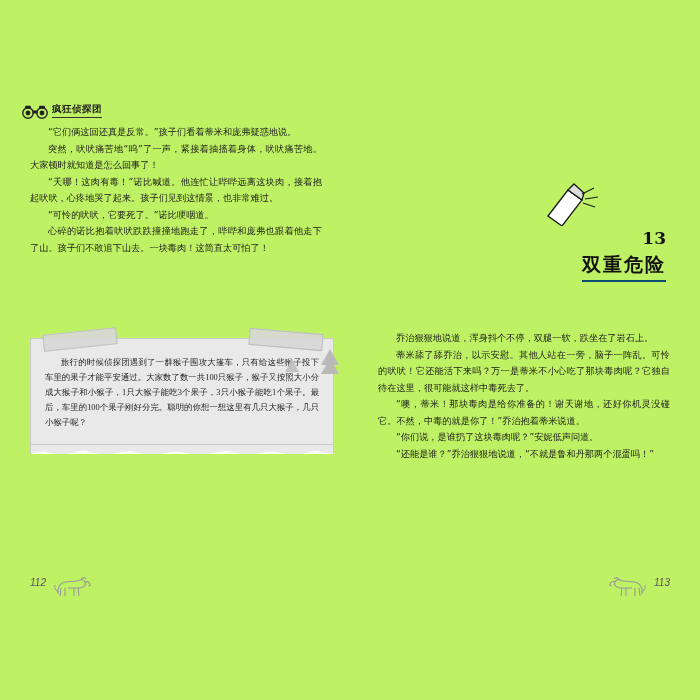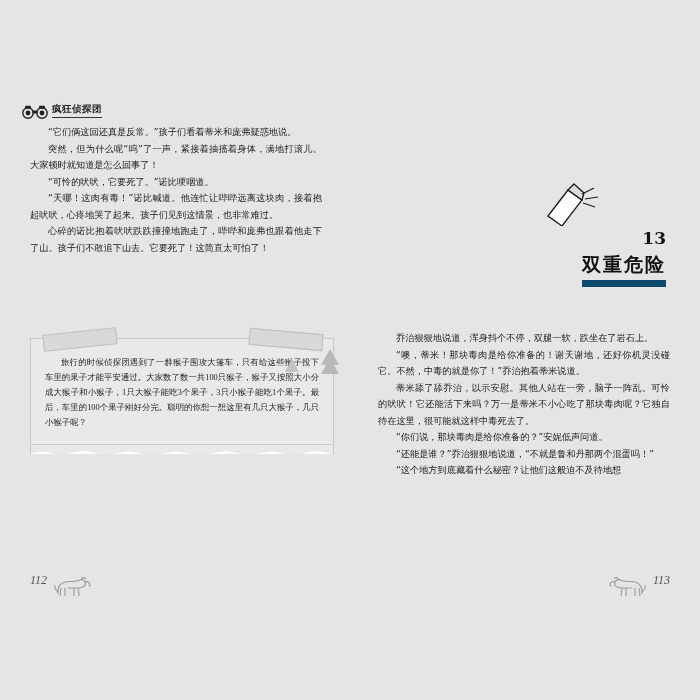--- a/index.html
+++ b/index.html
@@ -10,21 +10,21 @@
     width: 700px;
     height: 700px;
     background: #ffffff;
     font-family: "DejaVu Sans", sans-serif;
     overflow: hidden;
   }
   .spread {
     position: relative;
     width: 700px;
     height: 700px;
-    background: #e5e5e5;
+    background: #bef264;
   }
   
   .page {
     position: absolute;
     top: 0;
     width: 350px;
     height: 700px;
     box-sizing: border-box;
   }
   .page-left { left: 0; padding: 100px 28px 0 30px; }
@@ -161,37 +161,37 @@
     color: #111;
     line-height: 20px;
   }
   .chapter-title {
     font-family: "DejaVu Sans", sans-serif;
     font-size: 19px;
     font-weight: bold;
     color: #111;
     letter-spacing: 2px;
     margin-top: 4px;
-    border-bottom: 7px solid #0c4a6e;
+    border-bottom: 2px solid #0c4a6e;
     display: inline-block;
     padding-bottom: 2px;
   }
   .right-body {
     position: absolute;
     left: 28px;
     right: 30px;
     top: 330px;
   }
 
   
   .folio {
     position: absolute;
     bottom: 112px;
-    font-family: Liberation Serif, serif;
-    font-size: 12px;
+    font-family: Liberation Sans, sans-serif;
+    font-size: 10px;
     color: #555;
     font-style: italic;
   }
   .folio-left { left: 30px; }
   .folio-right { right: 30px; }
   .dog {
     position: absolute;
     bottom: 100px;
     width: 40px;
     height: 26px;
@@ -216,24 +216,24 @@
           <rect x="10.5" y="5.5" width="5" height="3" fill="#222"></rect>
           <rect x="3" y="0.8" width="6" height="3" rx="1" fill="#222"></rect>
           <rect x="17" y="0.8" width="6" height="3" rx="1" fill="#222"></rect>
         </svg>
       </span>
       <span class="header-title">疯狂侦探团</span>
     </div>
 
     <div class="body-text" style="margin-top:24px;">
       <p>“它们俩这回还真是反常。”孩子们看着蒂米和庞弗疑惑地说。</p>
-      <p>突然，但为什么呢“呜”了一声，紧接着抽搐着身体，满地打滚儿。大家顿时就知道是怎么回事了！</p>
+      <p>突然，吠吠痛苦地“呜”了一声，紧接着抽搐着身体，吠吠痛苦地。大家顿时就知道是怎么回事了！</p>
+      <p>“天哪！这肉有毒！”诺比喊道。他连忙让哔哔远离这块肉，接着抱起吠吠，心疼地哭了起来。孩子们见到这情景，也非常难过。</p>
       <p>“可怜的吠吠，它要死了。”诺比哽咽道。</p>
-      <p>“天哪！这肉有毒！”诺比喊道。他连忙让哔哔远离这块肉，接着抱起吠吠，心疼地哭了起来。孩子们见到这情景，也非常难过。</p>
-      <p>心碎的诺比抱着吠吠跌跌撞撞地跑走了，哔哔和庞弗也跟着他走下了山。孩子们不敢追下山去。它要死了！这简直太可怕了！</p>
+      <p>心碎的诺比抱着吠吠跌跌撞撞地跑走了，哔哔和庞弗也跟着他走下了山。孩子们不敢追下山去。一块毒肉！这简直太可怕了！</p>
     </div>
 
     <div class="folio folio-left">112</div>
     <span class="dog dog-left">
       <svg width="40" height="26" viewBox="0 0 40 26">
         <g fill="none" stroke="#9a9a9a" stroke-width="1.1">
           <path d="M6 20 C5 14 8 9 13 8 C18 7 24 8 28 6 C30 5 32 6 33 8 C34 10 33 12 31 13 C29 14 27 14 25 14 L16 14"></path>
           <path d="M9 14 L8 22 M13 14 L13 22 M22 14 L22 22 M26 14 L27 22"></path>
           <path d="M33 8 C35 7 37 8 38 10 C38.5 11 37.5 12 36.5 11.5"></path>
           <path d="M29 6 C30 3 33 3 34 5"></path>
@@ -266,25 +266,24 @@
             <path d="M44 12 L56 6 M47 17 L60 15 M45 21 L57 25" stroke-width="1.1"></path>
           </g>
         </svg>
       </div>
       <div class="chapter-num">13</div>
       <div class="chapter-title">双重危险</div>
     </div>
 
     <div class="body-text right-body">
       <p>乔治狠狠地说道，浑身抖个不停，双腿一软，跌坐在了岩石上。</p>
+      <p>蒂米舔了舔乔治，以示安慰。其他人站在一旁，脑子一阵乱。可怜的吠吠！它还能活下来吗？万一是蒂米不小心吃了那块毒肉呢？它独自待在这里，很可能就这样中毒死去了。</p>
       <p>“噢，蒂米！那块毒肉是给你准备的！谢天谢地，还好你机灵没碰它。不然，中毒的就是你了！”乔治抱着蒂米说道。</p>
-      <p>蒂米舔了舔乔治，以示安慰。其他人站在一旁，脑子一阵乱。可怜的吠吠！它还能活下来吗？万一是蒂米不小心吃了那块毒肉呢？它独自待在这里，很可能就这样中毒死去了。</p>
-      <p>“你们说，那块毒肉是给你准备的？”安妮低声问道。</p>
+      <p>“你们说，是谁扔了这块毒肉呢？”安妮低声问道。</p>
       <p>“还能是谁？”乔治狠狠地说道，“不就是鲁和丹那两个混蛋吗！”</p>
-      <p>“这个地方到底藏着什么秘密？让他们这般迫不及待地想</p>
     </div>
 
     <div class="folio folio-right">113</div>
     <span class="dog dog-right">
       <svg width="40" height="26" viewBox="0 0 40 26">
         <g fill="none" stroke="#9a9a9a" stroke-width="1.1">
           <path d="M34 20 C35 14 32 9 27 8 C22 7 16 8 12 6 C10 5 8 6 7 8 C6 10 7 12 9 13 C11 14 13 14 15 14 L24 14"></path>
           <path d="M31 14 L32 22 M27 14 L27 22 M18 14 L18 22 M14 14 L13 22"></path>
           <path d="M7 8 C5 7 3 8 2 10 C1.5 11 2.5 12 3.5 11.5"></path>
           <path d="M11 6 C10 3 7 3 6 5"></path>

